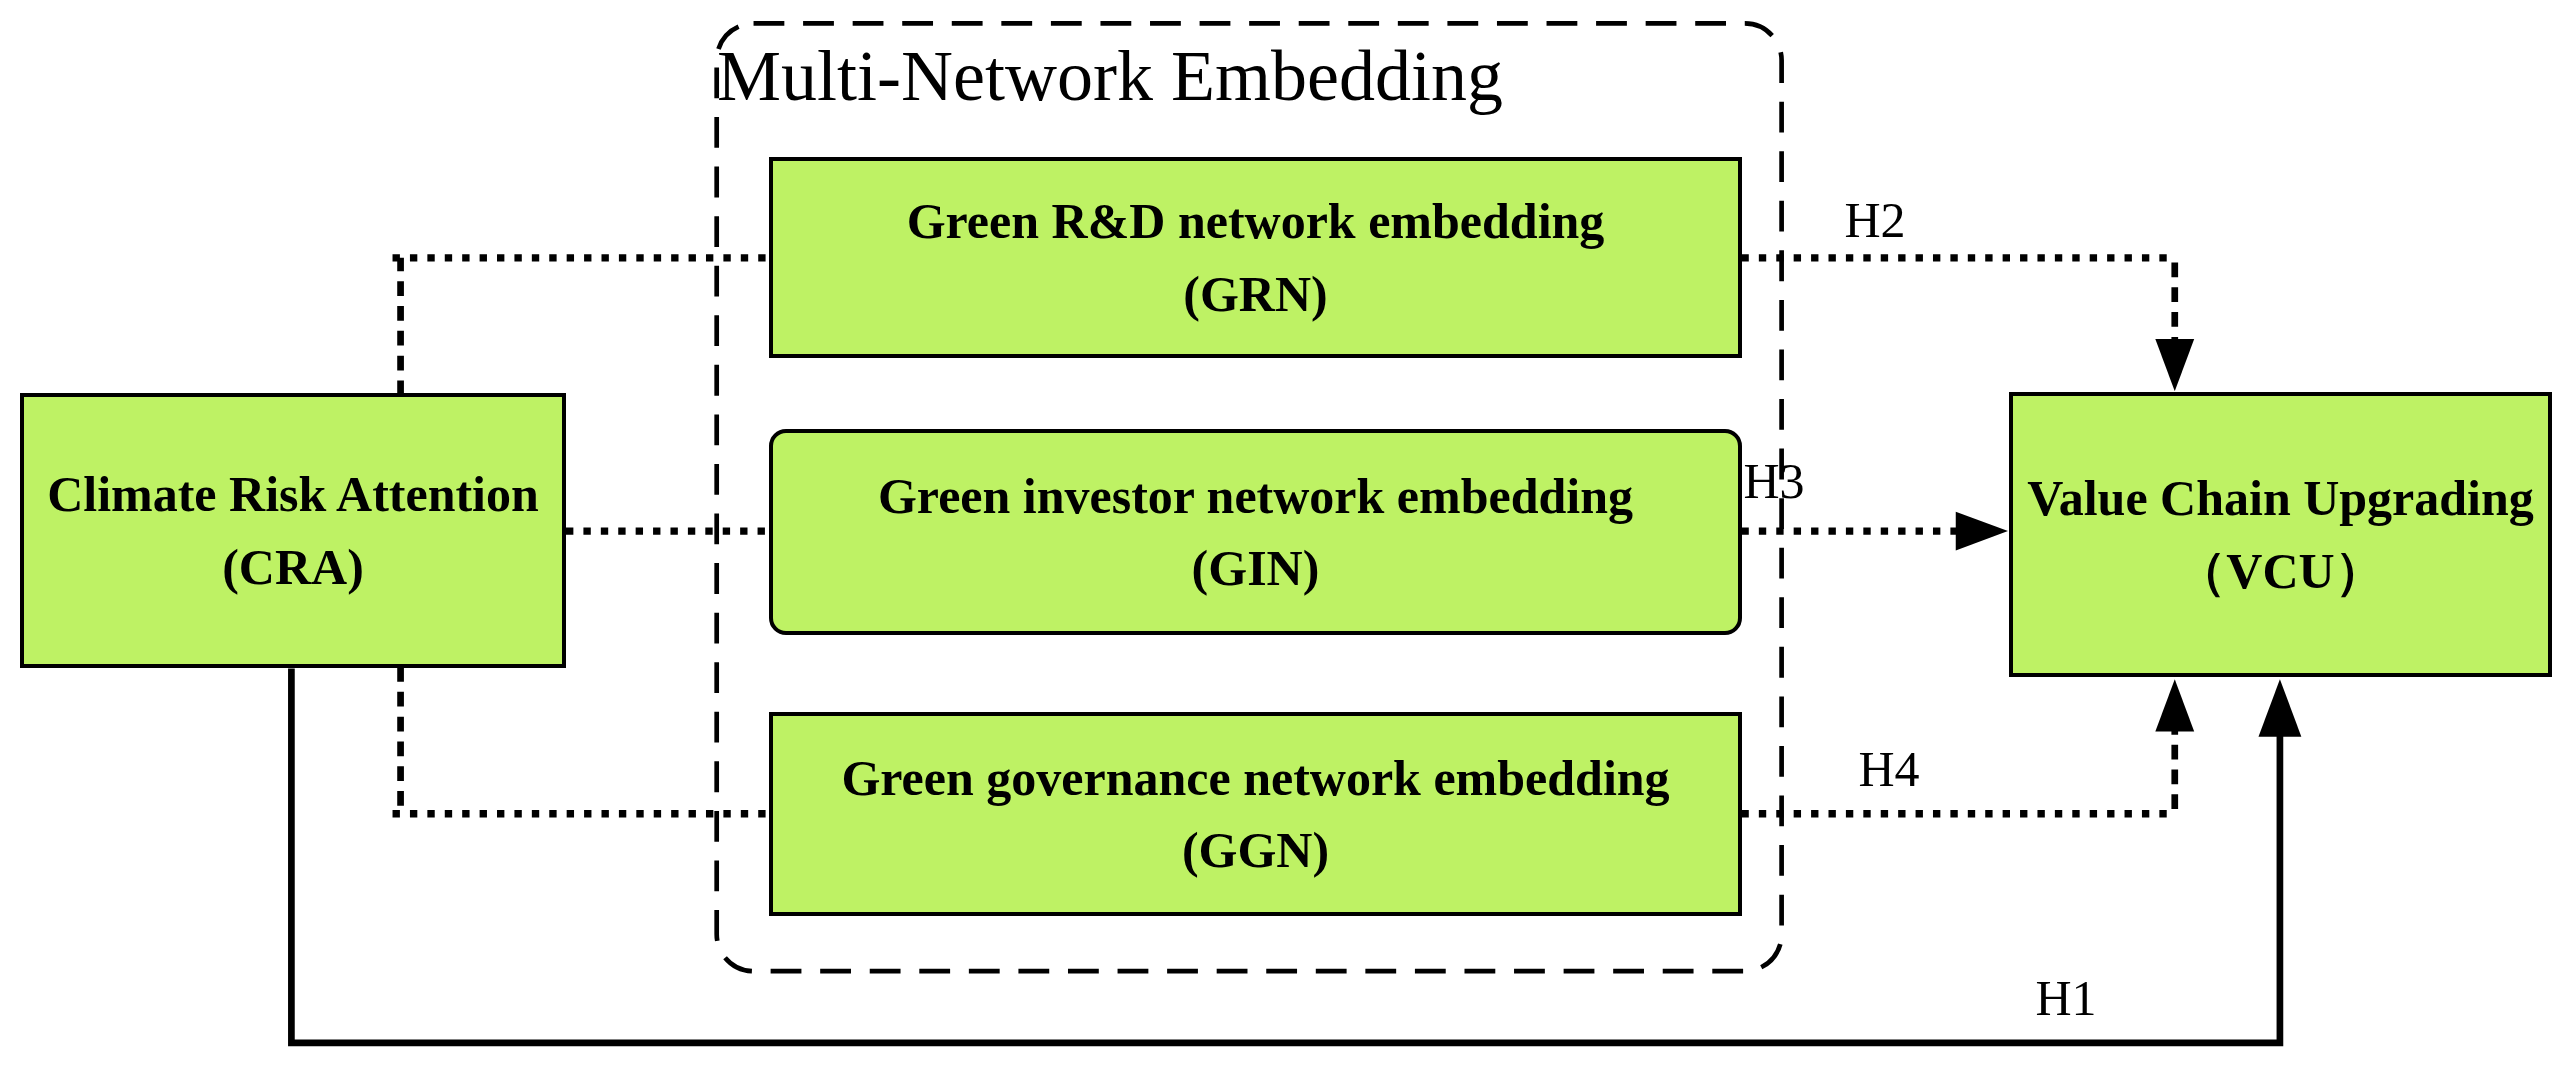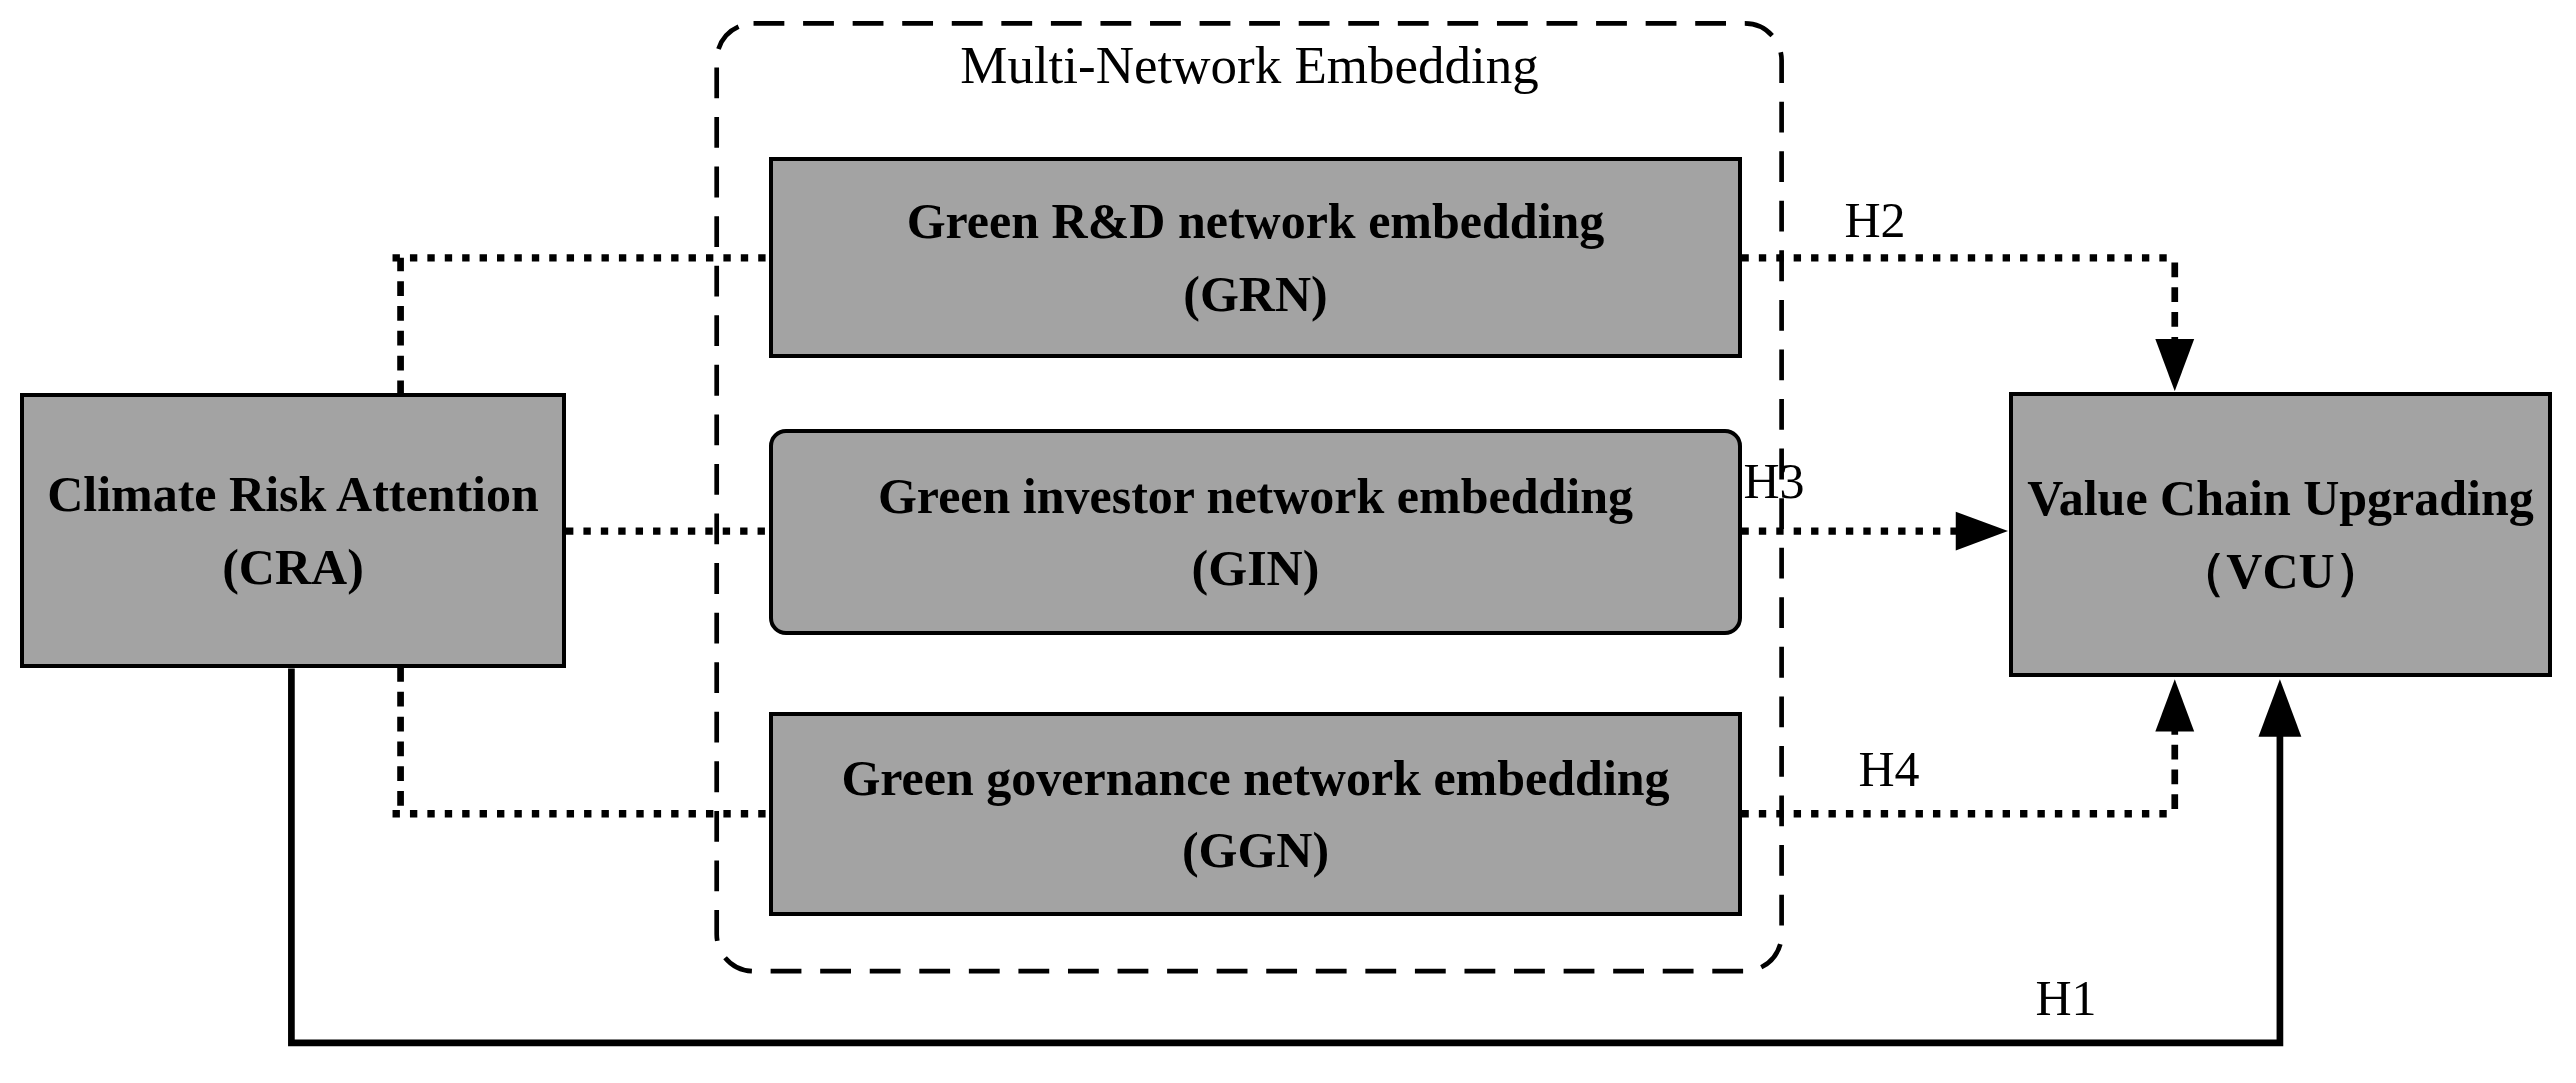--- a/index.html
+++ b/index.html
@@ -19,43 +19,42 @@
   #connector-layer {
     position: absolute;
     left: 0; top: 0;
     width: 2576px;
     height: 1083px;
   }
   .node-box {
     position: absolute;
     box-sizing: border-box;
     border: 4px solid #000000;
-    background: #a3a3a3;
+    background: #bef264;
     display: flex;
     flex-direction: column;
     align-items: center;
     justify-content: center;
     text-align: center;
     font-weight: bold;
     font-size: 50px;
     line-height: 1.45;
   }
   .node-line { display: block; white-space: nowrap; }
   #cra-box { left: 20px;   top: 393px;  width: 546px;  height: 275px; }
   #grn-box { left: 769px; top: 157px;  width: 973px; height: 201px; }
   #gin-box { left: 769px; top: 429px;  width: 973px; height: 206px; border-radius: 17px; }
   #ggn-box { left: 769px; top: 712px; width: 973px; height: 204px; align-items: center; }
   #vcu-box { left: 2009px; top: 392px;  width: 543px;  height: 285px; }
   #container-title {
     position: absolute;
     left: 717px;
     top: 35px;
     width: 1065px;
-    text-align: center;
-    font-size: 53px;
+    font-size: 72px;
     font-weight: normal;
     white-space: nowrap;
   }
   .hyp-label {
     position: absolute;
     transform: translate(-50%, -50%);
     font-size: 50px;
     font-weight: normal;
     white-space: nowrap;
   }

